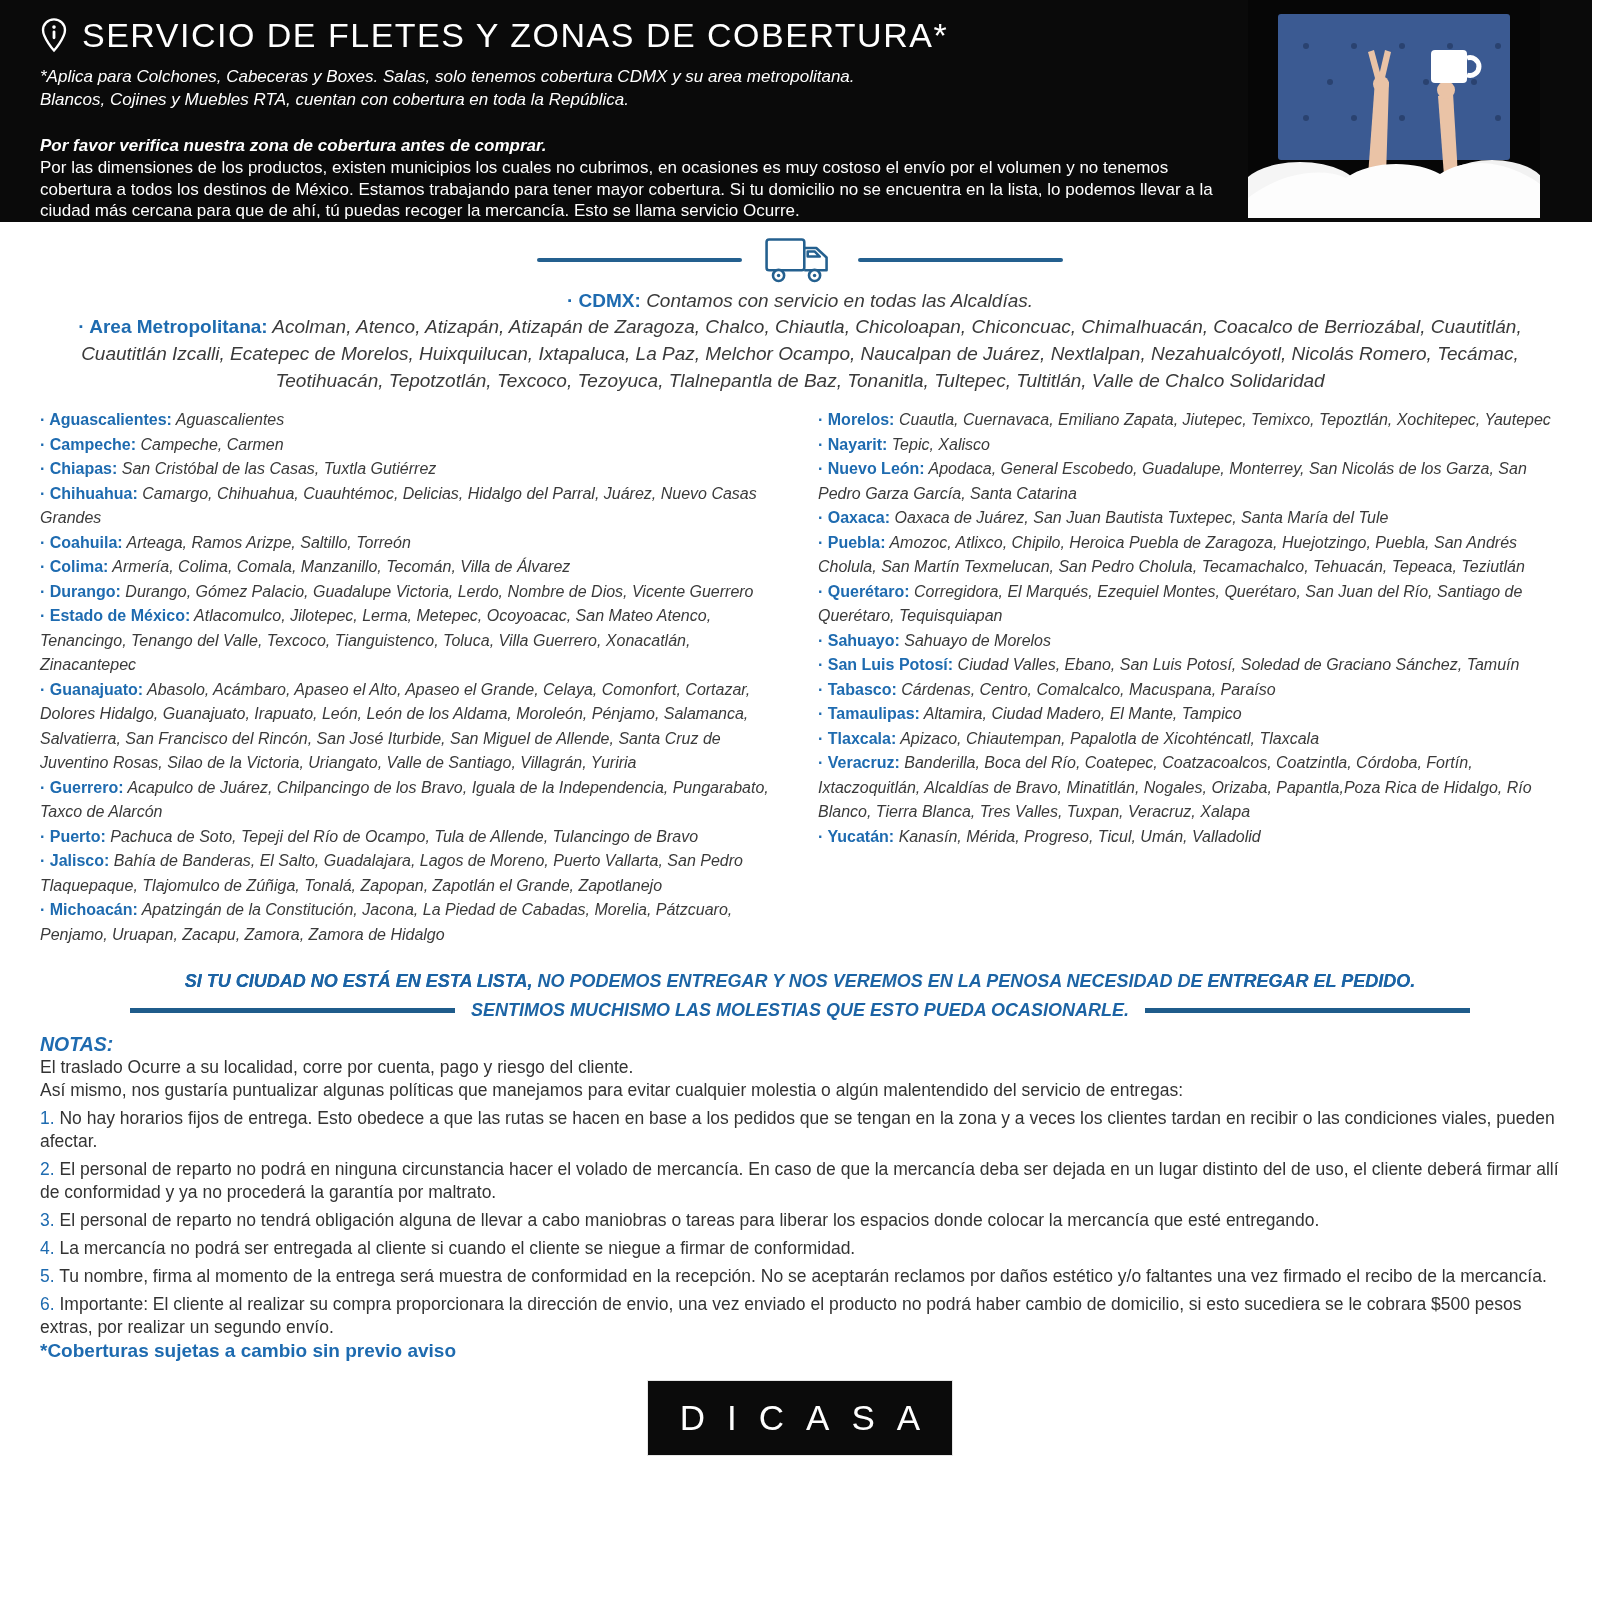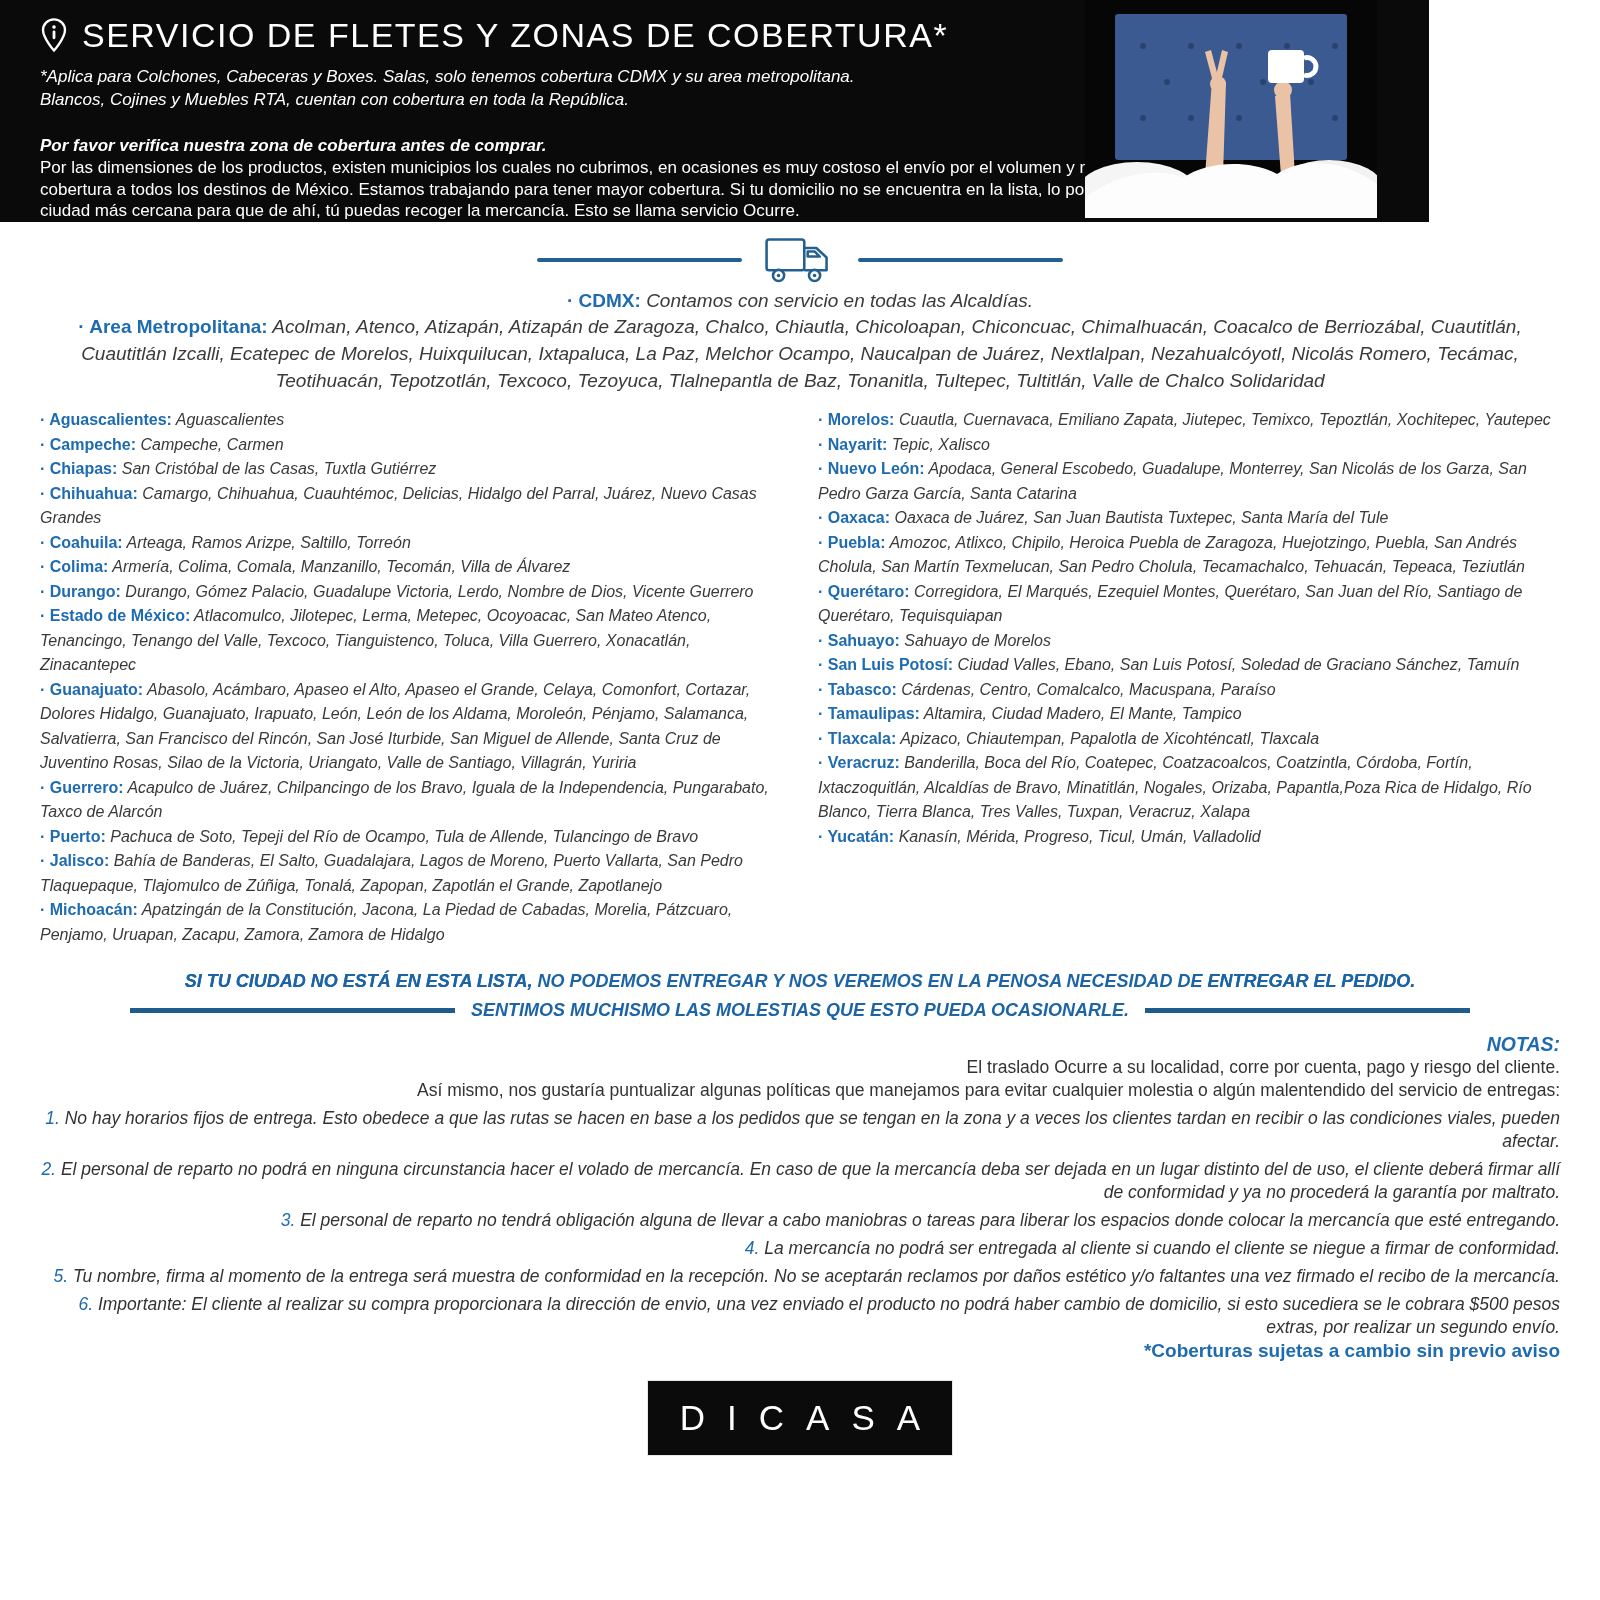--- a/index.html
+++ b/index.html
@@ -5,21 +5,21 @@
   * { box-sizing: border-box; }
   html,body { margin:0; padding:0; }
   body {
     width:1600px; height:1600px; overflow:hidden;
     background:#ffffff;
     font-family:"Liberation Sans", sans-serif;
     color:#3a3a3a;
   }
   
   .header {
-    position:relative; width:1429px; height:222px;
+    position:relative; width:1592px; height:222px;
     background:#0a0a0a; color:#ffffff;
     padding:16px 64px 0 40px;
   }
   .title-row { display:flex; align-items:center; gap:14px; }
   .title {
     font-size:34px; letter-spacing:1.5px; font-weight:400; color:#fff;
   }
   .hdr-sub { font-style:italic; font-size:17px; line-height:23px; margin-top:10px; max-width:1190px; }
   .hdr-verify { font-style:italic; font-weight:bold; font-size:17px; margin-top:25px; max-width:1190px; }
   .hdr-body { font-size:17px; line-height:21.5px; margin-top:1px; max-width:1195px; }
@@ -35,24 +35,24 @@
   
   .columns { display:flex; gap:36px; padding:0 40px; margin-top:14px; }
   .col { width:742px; font-size:16px; line-height:24.5px; font-style:italic; }
   .col p { margin:0; }
   
   .warning { margin-top:24px; text-align:center; color:#1c64a5; font-style:italic; font-weight:bold; font-size:18px; }
   .warning .xbold { text-shadow:0 0 0.6px currentColor; }
   .warn-line2 { display:flex; align-items:center; justify-content:center; gap:16px; margin-top:8px; }
   .warn-line2 .rule { width:325px; height:5px; background:#1f5c8b; }
   
-  .notes { padding:0 40px; margin-top:12px; font-size:17.5px; line-height:23px; color:#333;text-align:right; }
+  .notes { padding:0 40px; margin-top:12px; font-size:17.5px; line-height:23px; color:#333; }
   .notes-heading { color:#1e6bb0; font-weight:bold; font-style:italic; font-size:19.5px; margin:0 0 2px 0; }
   .notes p { margin:0; }
-  .notes p.item { margin:5px 0 0 0;font-style:italic; }
+  .notes p.item { margin:5px 0 0 0; }
   .num { color:#1e6bb0; }
   .footer-note { color:#1e6bb0; font-weight:bold; font-size:19px; margin-top:8px; }
   
   .logo-box {
     width:306px; height:76px; background:#0b0b0b; margin:18px auto 16px auto;
     display:flex; align-items:center; justify-content:center;
     border:1px solid #e6e6e6;
   }
   .logo-text {
     color:#ffffff; font-size:35px; font-weight:400;

